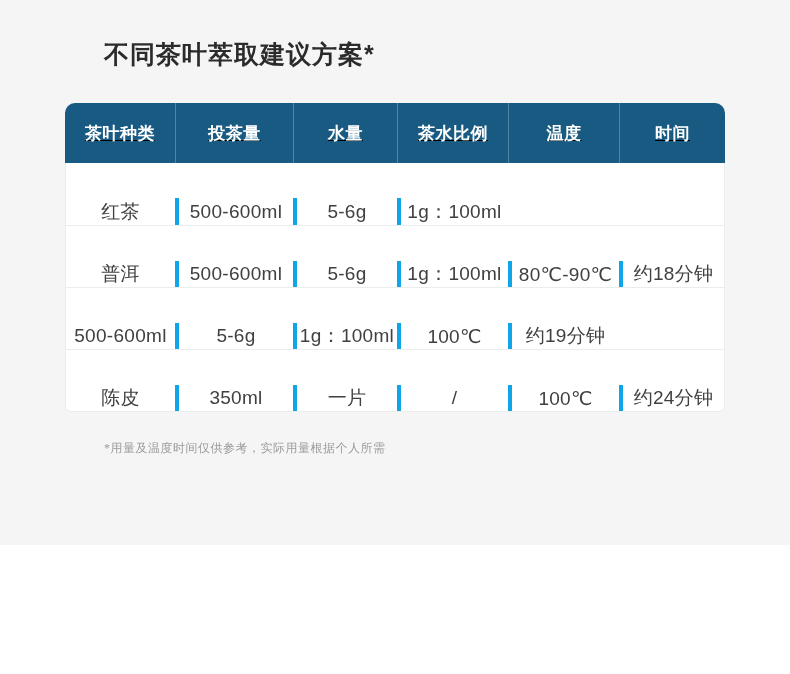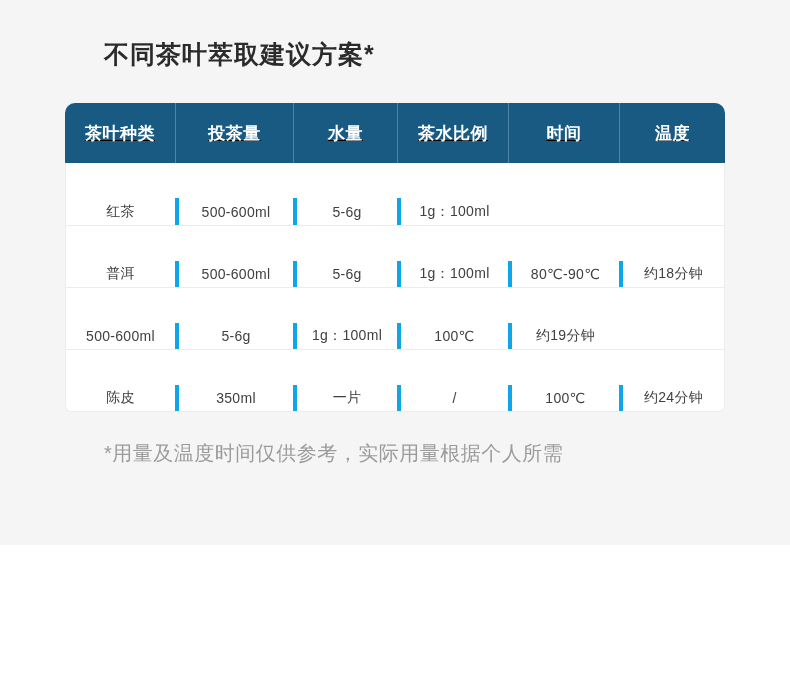--- a/index.html
+++ b/index.html
@@ -68,51 +68,52 @@
     display: grid;
     grid-template-columns: 109px 118px 104px 111px 111px 105px;
     height: 62px;
   }
   .tr + .tr { border-top: 1px solid #ececec; }
   .td {
     display: flex;
     align-items: center;
     justify-content: center;
     color: #404040;
-    font-size: 14px;
+    font-size: 19px;
     letter-spacing: 0.3px;
     margin-top: 35px;
   }
   .td + .td { border-left: 4px solid #0ea5e9; }
   .footnote {
     position: absolute;
     left: 104px;
     top: 440px;
-    font-size: 20px;
+    font-size: 12px;
     color: #9b9b9b;
     letter-spacing: 0.5px;
+    font-family: Liberation Serif, serif;
   }
 </style>
 </head>
 <body>
 
 <div class="page">
   <div class="panel">
 
     <div class="title">不同茶叶萃取建议方案*</div>
 
     <div class="table">
 
       <div class="thead">
         <div class="th">茶叶种类</div>
         <div class="th">投茶量</div>
         <div class="th">水量</div>
         <div class="th">茶水比例</div>
+        <div class="th">温度</div>
         <div class="th">时间</div>
-        <div class="th">温度</div>
       </div>
 
       <div class="tbody">
 
         <div class="tr">
           <div class="td">红茶</div>
           <div class="td">500-600ml</div>
           <div class="td">5-6g</div>
           <div class="td">1g：100ml</div>
         </div>

